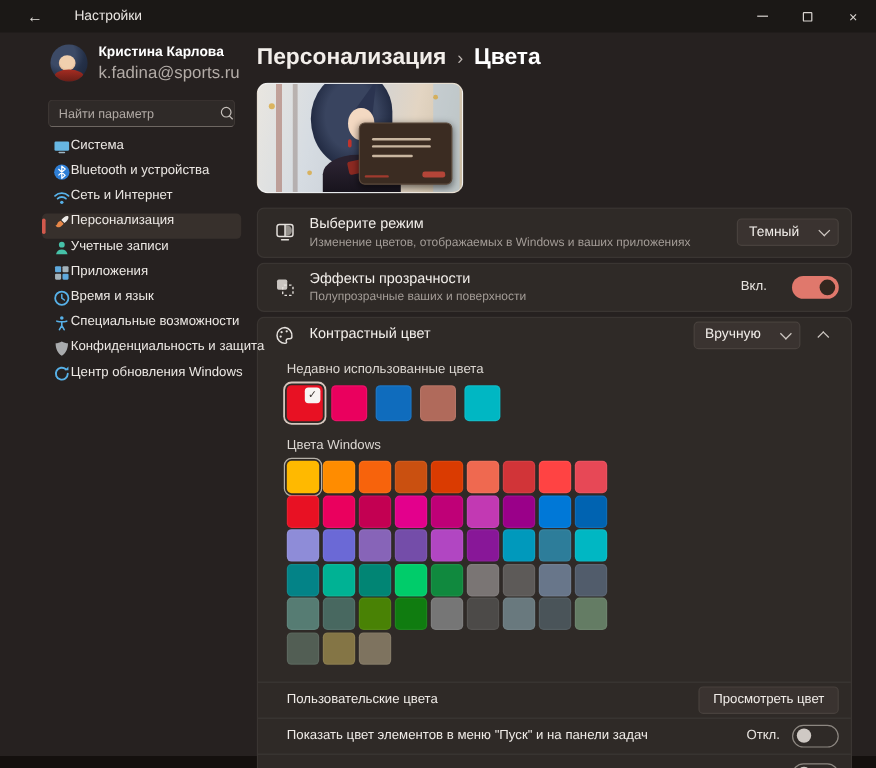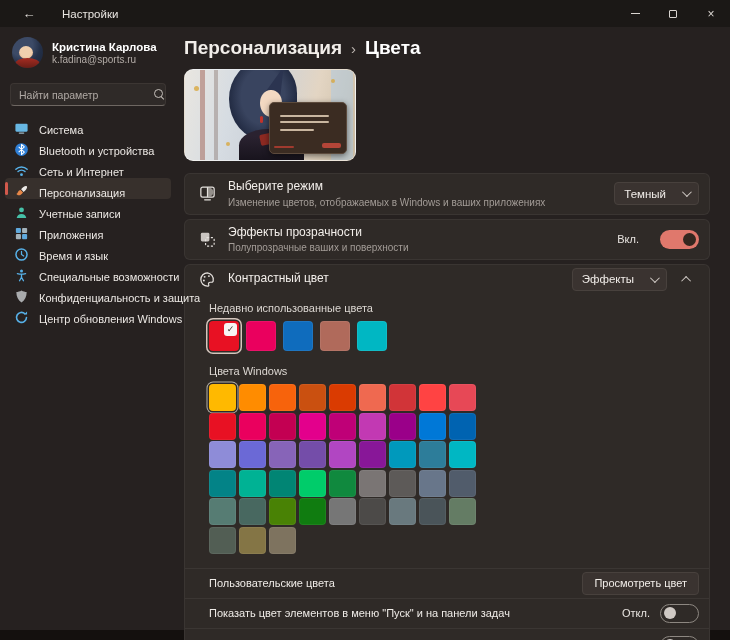--- a/index.html
+++ b/index.html
@@ -12,46 +12,46 @@
   .titlebar { height:27px; background:#1b1816; display:flex; align-items:center; flex:0 0 auto; }
   .back-btn { width:30px; margin-left:14px; color:#e6e2de; font-size:13px; text-align:center; cursor:default; }
   .tb-title { color:#e9e5e1; font-size:11.5px; margin-left:18px; }
   .tb-spacer { flex:1; }
   .tb-controls { display:flex; align-items:center; height:100%; }
   .tb-btn { width:38px; height:100%; display:flex; align-items:center; justify-content:center; color:#d9d4d0; }
   .glyph-min { width:9px; height:1px; background:#d9d4d0; display:block; }
   .glyph-max { width:8px; height:8px; border:1px solid #d9d4d0; border-radius:1px; display:block; }
   .glyph-close { font-size:12px; line-height:1; }
 
-  .app-body { flex:1; display:flex; min-height:0; }
+  .app-body { flex:1; display:flex; min-height:0;padding-left:30px; }
 
   
   .sidebar { width:176px; flex:0 0 auto; padding-top:4px; }
   .user-block { display:flex; align-items:center; gap:9px; padding:6px 12px 4px 12px; }
   .avatar { width:31px; height:31px; border-radius:50%; flex:0 0 auto; overflow:hidden; position:relative;
             background:radial-gradient(circle at 30% 25%, #3c4a66 0 35%, #243048 60%, #1a2336 100%); }
   .avatar:before { content:""; position:absolute; left:7px; top:9px; width:14px; height:13px; border-radius:50%;
             background:radial-gradient(circle at 50% 40%, #f0cfae 0 55%, #d89a72 100%); }
   .avatar:after { content:""; position:absolute; left:3px; bottom:-2px; width:25px; height:12px; border-radius:50% 50% 0 0;
             background:linear-gradient(#a52c22,#5d1b14); }
   .user-name { color:#fff; font-size:11.5px; font-weight:700; line-height:1.25; }
-  .user-email { color:#b3aca7; font-size:10px; }
+  .user-email { color:#b3aca7; font-size:14px; }
   .search-box { margin:11px 10px 9px 10px; height:23px; background:#2f2a28; border:1px solid #3c3633; border-bottom-color:#6e6762;
                 border-radius:4px; display:flex; align-items:center; padding:0 8px; }
   .search-box input { flex:1; background:transparent; border:none; outline:none; color:#d9d4d0; font-size:10.5px;
                 font-family:"Liberation Sans","DejaVu Sans",sans-serif; }
   .search-box input::placeholder { color:#b0a9a4; }
   .search-icon { position:relative; width:11px; height:11px; flex:0 0 auto; }
   .search-icon:before { content:""; position:absolute; left:0; top:0; width:7px; height:7px; border:1.2px solid #c6c0bb; border-radius:50%; }
   .search-icon:after { content:""; position:absolute; left:7.2px; top:7.2px; width:3.5px; height:1.2px; background:#c6c0bb;
                 transform:rotate(45deg); transform-origin:left center; }
 
   .nav { display:flex; flex-direction:column; }
-  .nav-item { position:relative; height:21px; margin:0 5px; border-radius:4px; display:flex; align-items:flex-end;
-              gap:10px; padding-left:9px; cursor:default; }
+  .nav-item { position:relative; height:21px; margin:0 5px; border-radius:4px; display:flex; align-items:flex-start;
+              padding-left:9px; cursor:default; }
   .nav-item.selected { background:#37302c; }
   .accent-pill { display:none; }
   .nav-item.selected .accent-pill { display:block; position:absolute; left:0; top:4px; width:3px; height:13px;
               border-radius:2px; background:var(--nav-accent,#d2594c); }
   .nav-icon { width:15px; height:15px; flex:0 0 auto; display:flex; }
   .nav-icon svg { width:15px; height:15px; }
   .nav-label { color:#ece8e4; font-size:11px; white-space:nowrap; }
 
   
   .main { flex:1; padding:6px 20px 0 8px; min-width:0; }
@@ -336,21 +336,21 @@
                 <path d="M10 3a7 7 0 1 0 0 14c1.3 0 1.7-.9 1.2-1.8-.5-1.1.3-2.3 1.6-2.3h1.3c1.6 0 2.1-1 1.9-2.1A7 7 0 0 0 10 3z" fill="none" stroke="#e5e1dd" stroke-width="1.3"></path>
                 <circle cx="7" cy="7.2" r="1" fill="#e5e1dd"></circle>
                 <circle cx="11.5" cy="6.4" r="1" fill="#e5e1dd"></circle>
                 <circle cx="6.2" cy="11" r="1" fill="#e5e1dd"></circle>
               </svg>
           </span>
           <div class="row-texts">
             <div class="row-title">Контрастный цвет</div>
           </div>
           <div class="dropdown">
-            <span>Эффекты</span>
+            <span>Вручную</span>
             <span class="chev down"></span>
           </div>
           <span class="chev up expander-chev"></span>
         </div>
 
         <div class="accent-body">
           <div class="section-label">Недавно использованные цвета</div>
           <div class="swatch-row">
               <div class="swatch selected" style="background: rgb(232, 17, 35);">
                 <span class="check-badge">✓</span>

